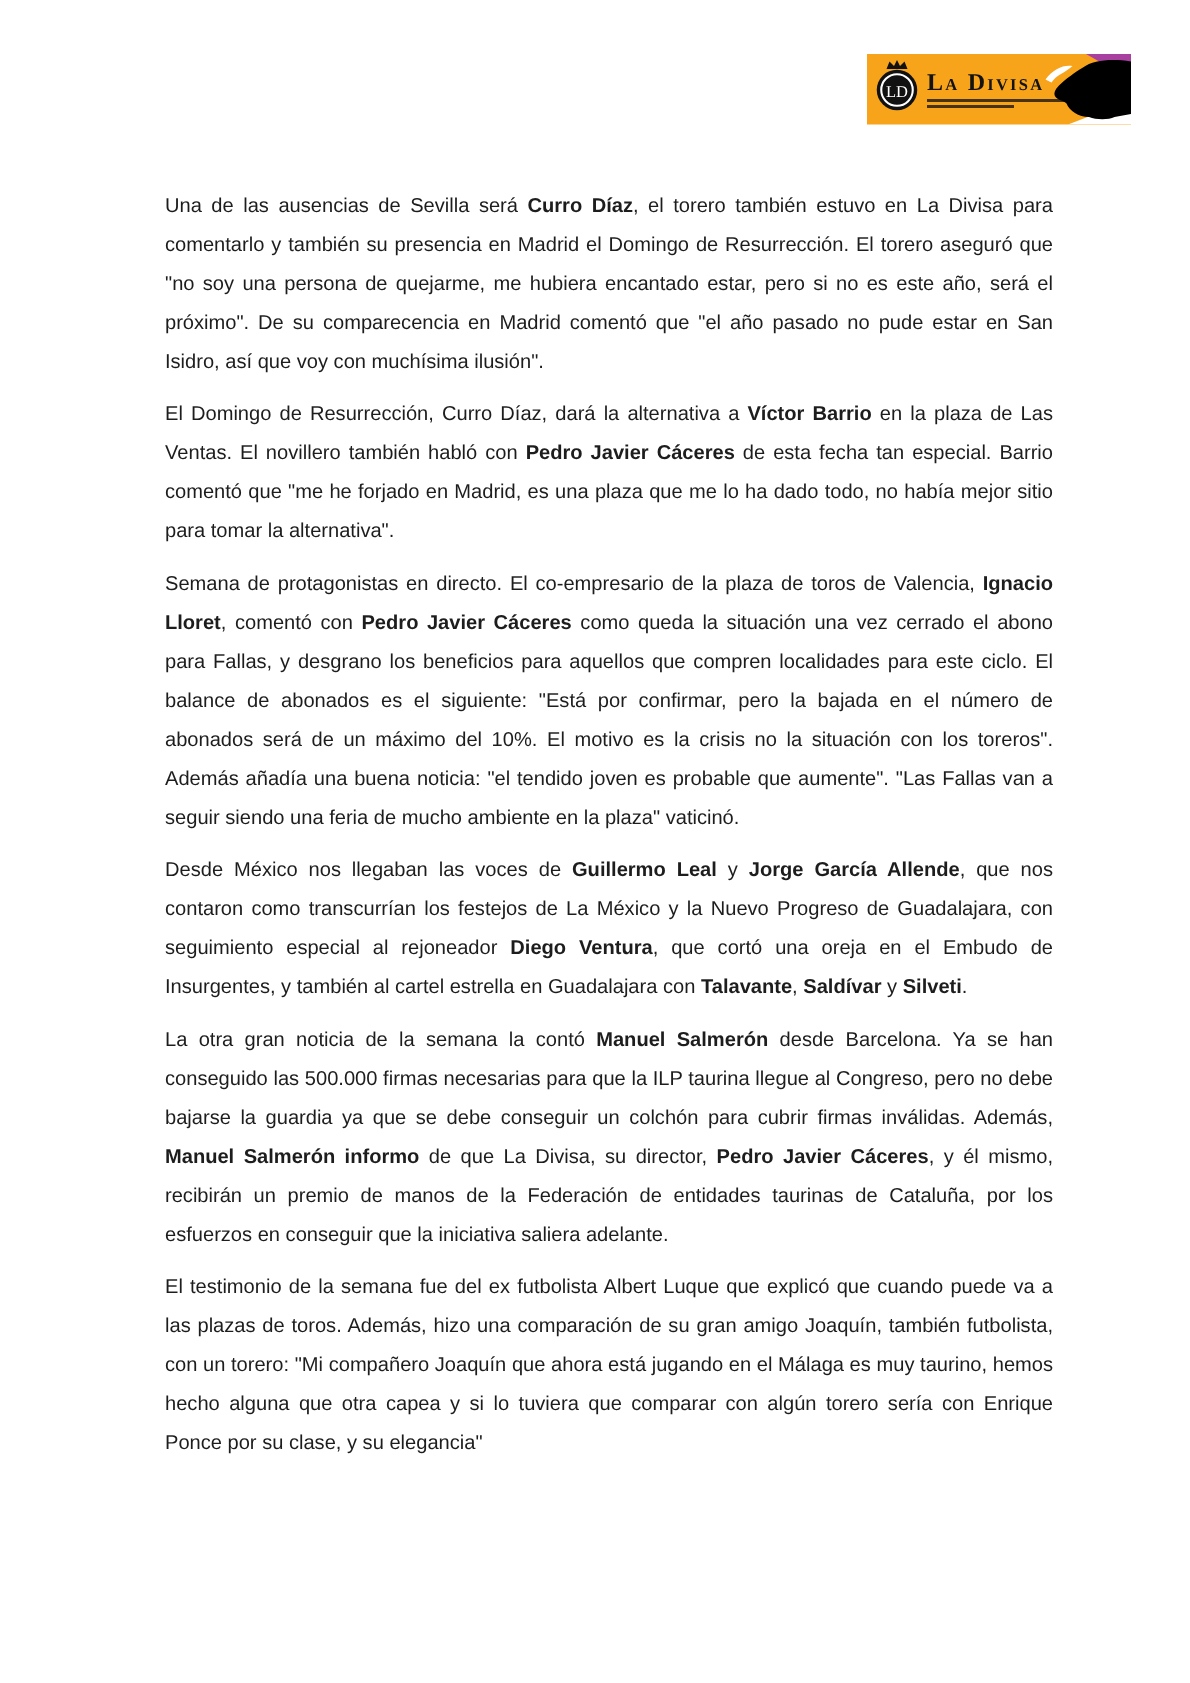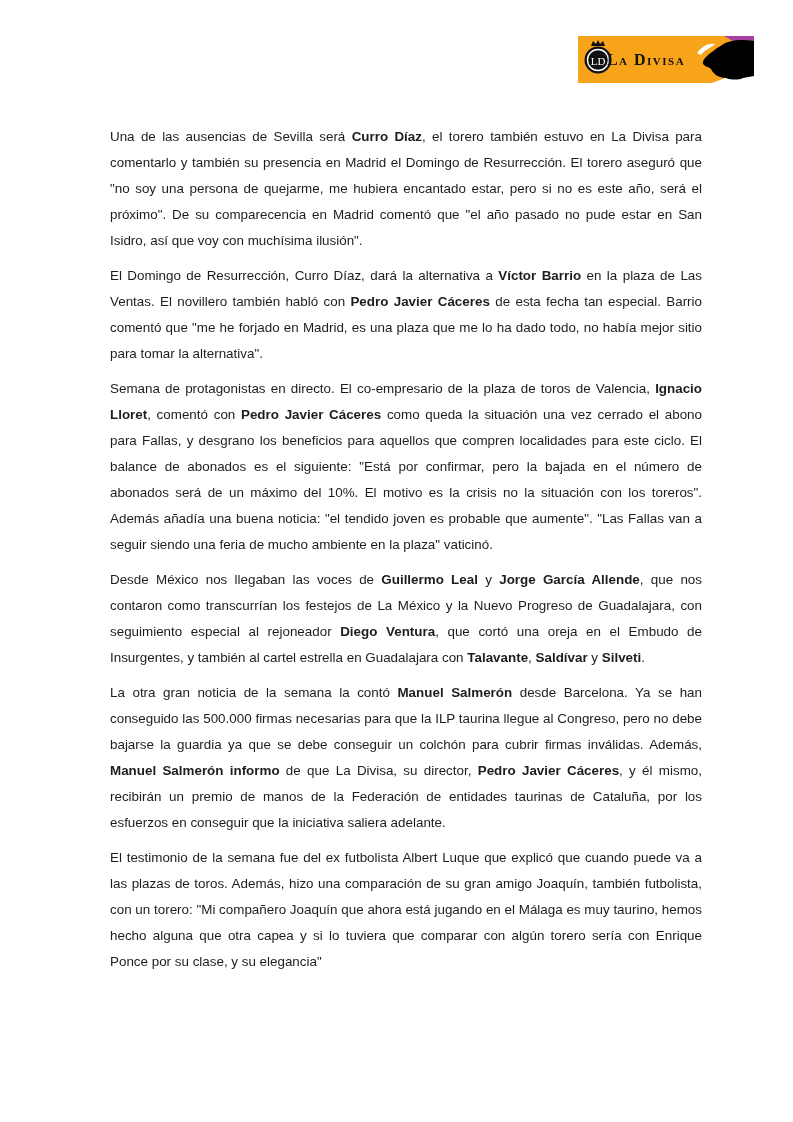--- a/index.html
+++ b/index.html
@@ -21,21 +21,21 @@
     height: 47px;
     background: var(--logo-bg, #F8A41B);
     display: flex;
     align-items: center;
     text-align: right;
   }
   .emblem { margin-left: 5px; flex: 0 0 auto; }
   .logo-text {
     margin-left: 5px;
     display: flex;
-    flex-direction: row;
+    flex-direction: column;
     justify-content: center;
     padding-right: 80px;
     min-width: 0;
   }
   .logo-title {
     font-family: "Liberation Serif", serif;
     font-variant: small-caps;
     font-weight: 600;
     font-size: 16px;
     line-height: 17px;

